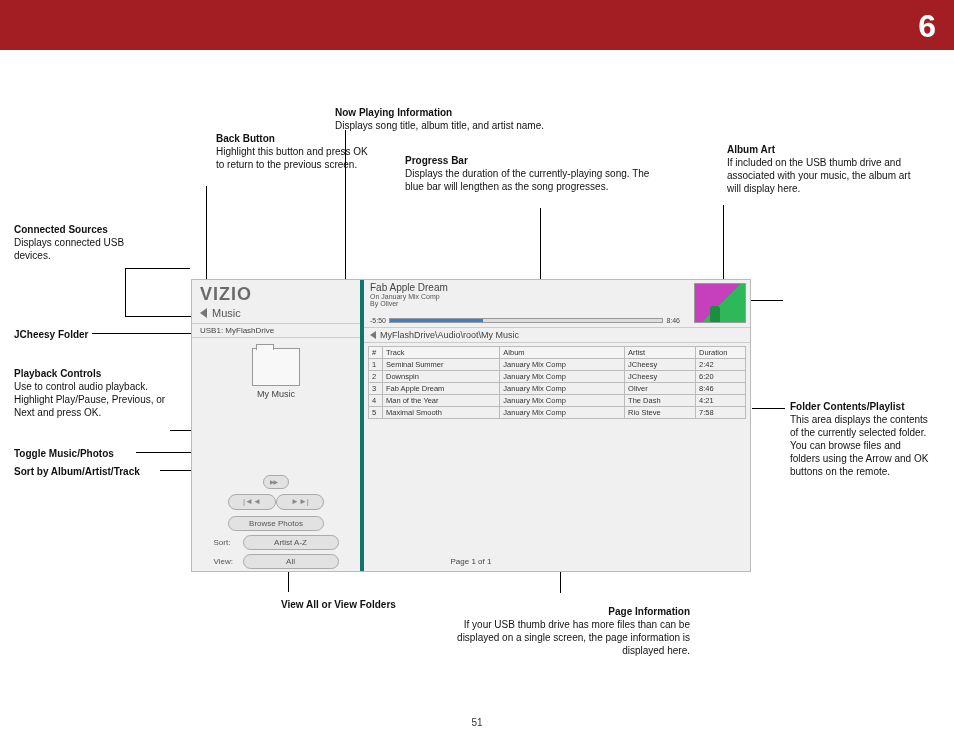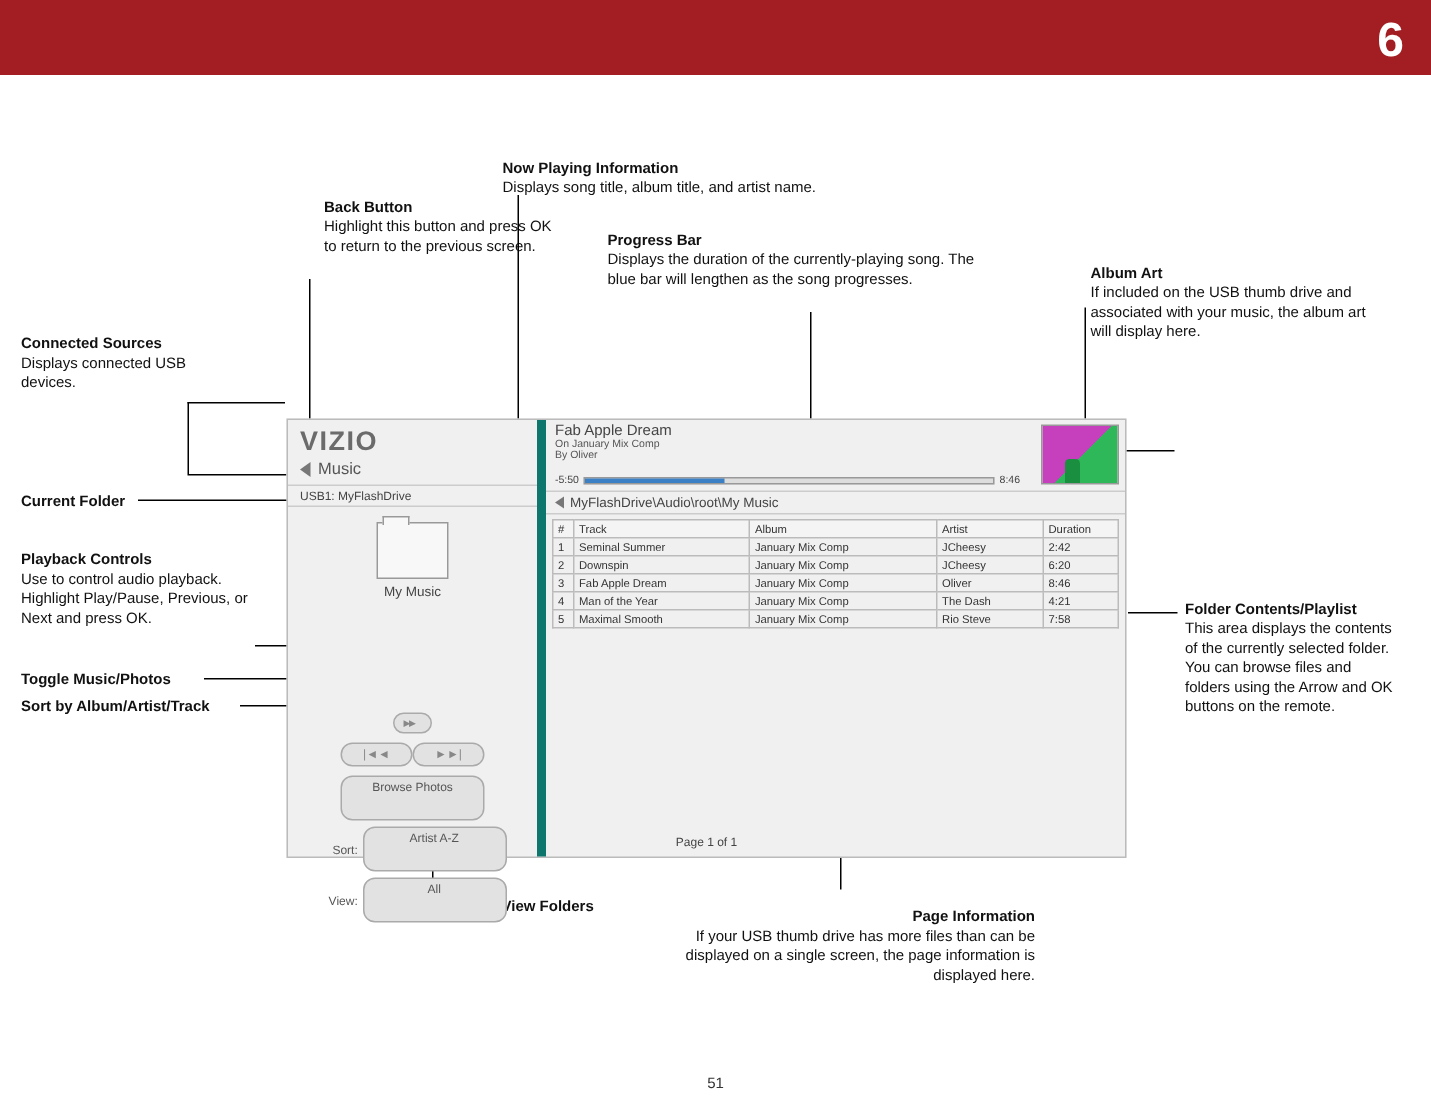--- a/index.html
+++ b/index.html
@@ -14,43 +14,43 @@
   
   
   .callout { position: absolute; font-size: 10px; line-height: 1.3; color: #111; max-width: 150px; }
   .callout .title { font-weight: bold; display: block; }
   
   
   .leader { position: absolute; background: #000; }
   
   
   .player { position: absolute; left: 191px; top: 229px; width: 560px; height: 293px; background: #f0f0f0; border: 1px solid #bbb; display: flex; }
-  .player-left { width: 172px; display: flex; flex-direction: column; border-right: 6px solid #0f766e; }
+  .player-left { width: 172px; display: flex; flex-direction: column; border-right: 4px solid #0f766e; }
   .player-right { flex: 1; display: flex; flex-direction: column; }
   
   .vizio-logo { font-family: Arial, sans-serif; font-weight: bold; font-size: 18px; letter-spacing: 1px; color: #6b6b6b; padding: 4px 8px 0 8px; }
   .music-row { display: flex; align-items: center; padding: 2px 8px 4px 8px; border-bottom: 1px solid #ccc; }
   .back-icon { width: 0; height: 0; border-top: 5px solid transparent; border-bottom: 5px solid transparent; border-right: 7px solid #777; margin-right: 5px; }
   .music-label { font-size: 11px; color: #555; }
   .usb-line { font-size: 8px; color: #444; padding: 2px 8px; border-bottom: 1px solid #ccc; }
   
   .folder-area { padding: 10px 0 6px 0; text-align: center; }
   .folder-icon { width: 48px; height: 38px; border: 1px solid #999; background: #f8f8f8; margin: 0 auto 3px auto; position: relative; }
   .folder-icon::before { content: ""; position: absolute; top: -5px; left: 3px; width: 16px; height: 5px; border: 1px solid #999; border-bottom: none; background: #f8f8f8; }
   .folder-caption { font-size: 9px; color: #444; }
   
   .controls { margin-top: 70px; text-align: center; }
   .pp-row { margin-bottom: 3px; }
   .pp-btn { display: inline-block; width: 26px; height: 14px; border: 1px solid #aaa; border-radius: 7px; background: #e2e2e2; position: relative; }
   .pp-row .pp-btn::after { content: "\25B6\25B6"; font-size: 6px; color: #888; position: absolute; left: 6px; top: 2px; letter-spacing: -1px; }
   .pn-row { display: flex; justify-content: center; gap: 0; margin-bottom: 6px; }
   .pn-btn { width: 48px; height: 16px; border: 1px solid #aaa; border-radius: 8px; background: #e2e2e2; font-size: 8px; color: #888; line-height: 14px; }
-  .pill { width: 96px; height: 30px; border: 1px solid #aaa; border-radius: 8px; background: #e2e2e2; font-size: 8px; color: #555; line-height: 13px; margin: 0 auto 4px auto; text-align: center; }
+  .pill { width: 96px; height: 15px; border: 1px solid #aaa; border-radius: 8px; background: #e2e2e2; font-size: 8px; color: #555; line-height: 13px; margin: 0 auto 4px auto; text-align: center; }
   .sv-row { display: flex; align-items: center; justify-content: center; font-size: 8px; color: #555; margin-bottom: 4px; }
-  .sv-row .lbl { width: 26px; text-align: right; margin-right: 3px; }
+  .sv-row .lbl { width: 26px; text-align: left; margin-right: 3px; }
   .sv-row .pill { margin: 0; width: 96px; }
   
   
   .np-block { padding: 2px 6px 2px 6px; position: relative; border-bottom: 1px solid #ccc; height: 48px; }
   .np-title { font-size: 10px; color: #444; }
   .np-sub { font-size: 7px; color: #555; }
   .progress-wrap { position: absolute; bottom: 3px; left: 6px; right: 70px; display: flex; align-items: center; gap: 3px; }
   .progress-bar { flex:1; height: 5px; border: 1px solid #999; background: #ddd; position: relative; }
   .progress-fill { position: absolute; left:0; top:0; bottom:0; width: 34%; background: #3b7fc4; }
   .prog-time { font-size: 7px; color: #444; }
@@ -90,30 +90,30 @@
     <span>Highlight this button and press OK to return to the previous screen.</span>
   </div>
   <div class="callout" style="left:335px; top:56px; max-width:320px;">
     <span class="title">Now Playing Information</span>
     <span>Displays song title, album title, and artist name.</span>
   </div>
   <div class="callout" style="left:405px; top:104px; max-width:260px;">
     <span class="title">Progress Bar</span>
     <span>Displays the duration of the currently-playing song. The blue bar will lengthen as the song progresses.</span>
   </div>
-  <div class="callout" style="left:727px; top:93px; max-width:200px;margin-top:33px;">
+  <div class="callout" style="left:727px; top:93px; max-width:200px;">
     <span class="title">Album Art</span>
     <span>If included on the USB thumb drive and associated with your music, the album art will display here.</span>
   </div>
   <div class="callout" style="left:14px; top:173px; max-width:120px;">
     <span class="title">Connected Sources</span>
     <span>Displays connected USB devices.</span>
   </div>
   <div class="callout" style="left:14px; top:278px;">
-    <span class="title">Current Folder</span>
+    <span class="title">JCheesy Folder</span>
   </div>
   <div class="callout" style="left:14px; top:317px; max-width:160px;">
     <span class="title">Playback Controls</span>
     <span>Use to control audio playback. Highlight Play/Pause, Previous, or Next and press OK.</span>
   </div>
   <div class="callout" style="left:14px; top:397px;">
     <span class="title">Toggle Music/Photos</span>
   </div>
   <div class="callout" style="left:14px; top:415px; max-width:150px;">
     <span class="title">Sort by Album/Artist/Track</span>

